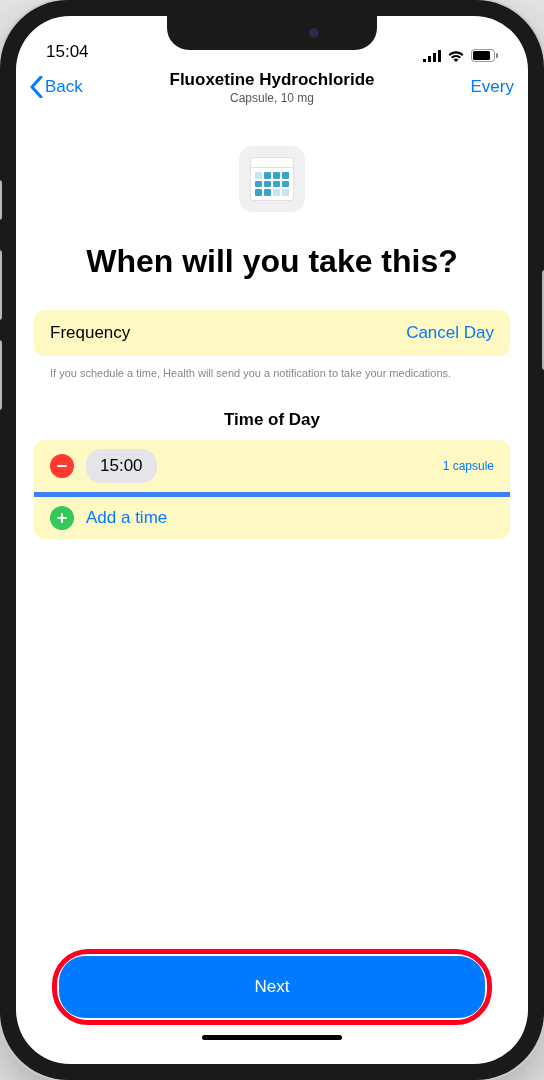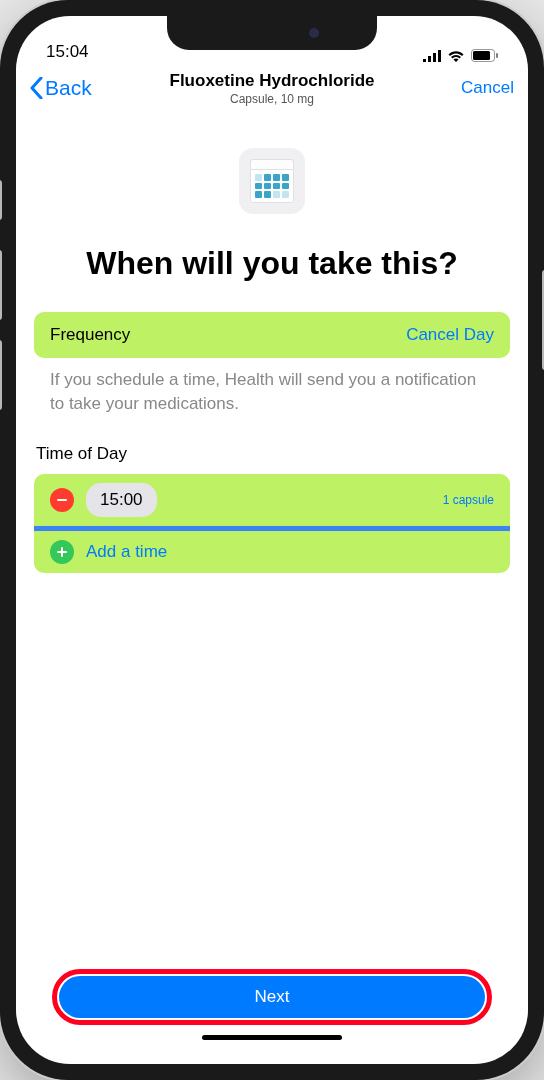--- a/index.html
+++ b/index.html
@@ -75,21 +75,21 @@
       display: flex;
       align-items: center;
       padding: 10px 14px 8px;
       position: relative;
       border-bottom: 0;
     }
     .nav-back {
       display: flex;
       align-items: center;
       color: #007aff;
-      font-size: 21px;
+      font-size: 17px;
     }
     .nav-back svg { margin-right: 2px; }
     .nav-title {
       position: absolute;
       left: 50%;
       transform: translateX(-50%);
       text-align: center;
     }
     .nav-title .t1 { font-weight: 600; font-size: 17px; }
     .nav-title .t2 { font-size: 12px; color: #555; margin-top: 1px; }
@@ -143,46 +143,47 @@
     }
     .cal-dot { background: #3aa5c9; border-radius: 1px; }
     .cal-dot.faded { opacity: 0.3; }
     .hero h1 {
       font-size: 32px;
       font-weight: 700;
       line-height: 1.2;
       padding: 0 20px;
     }
     .group {
-      background: #bef264;
+      background: #fef9c3;
       border-radius: 10px;
       overflow: hidden;
     }
     .row {
       display: flex;
       align-items: center;
       padding: 13px 16px;
       min-height: 46px;
     }
     .row-label { font-size: 17px; }
     .row-value {
       margin-left: auto;
       color: #007aff;
       font-size: 17px;
     }
     .hint {
       color: #888;
-      font-size: 17px;
+      font-size: 11px;
       padding: 10px 16px 0;
       line-height: 1.4;
     }
     .section-title {
       font-size: 17px;
-      font-weight: 400;
+      font-weight: 700;
       padding: 28px 2px 10px;
+      text-align: center;
     }
     .time-row {
       display: flex;
       align-items: center;
       padding: 9px 16px;
       gap: 12px;
     }
     .time-row + .time-row { border-top: 5px solid #3b82f6; }
     .icon-btn {
       width: 24px;
@@ -217,21 +218,21 @@
     }
     .next-wrap {
       border: 5px solid #ff0020;
       border-radius: 36px;
       padding: 2px;
     }
     .next-btn {
       background: #007aff;
       color: #fff;
       border-radius: 26px;
-      height: 42px;
+      height: 62px;
       display: flex;
       align-items: center;
       justify-content: center;
       font-size: 17px;
       font-weight: 500;
     }
     .home-indicator {
       width: 140px;
       height: 5px;
       background: #000;
@@ -272,21 +273,21 @@
       <div class="nav-back">
         <svg width="13" height="22" viewBox="0 0 13 22">
             <path d="M11 1L2 11l9 10" stroke="#007aff" stroke-width="3" fill="none" stroke-linecap="round" stroke-linejoin="round"></path>
           </svg>
         <span>Back</span>
       </div>
       <div class="nav-title">
         <div class="t1">Fluoxetine Hydrochloride</div>
         <div class="t2">Capsule, 10 mg</div>
       </div>
-      <div class="nav-cancel">Cancel</div>
+      <div class="nav-cancel">Every</div>
     </div>
 
     <div class="content">
 
       <div class="hero">
         <div class="calendar-icon">
           <div class="cal-top"></div>
           <div class="cal-body">
             <div class="cal-dot faded"></div>
               <div class="cal-dot"></div>

